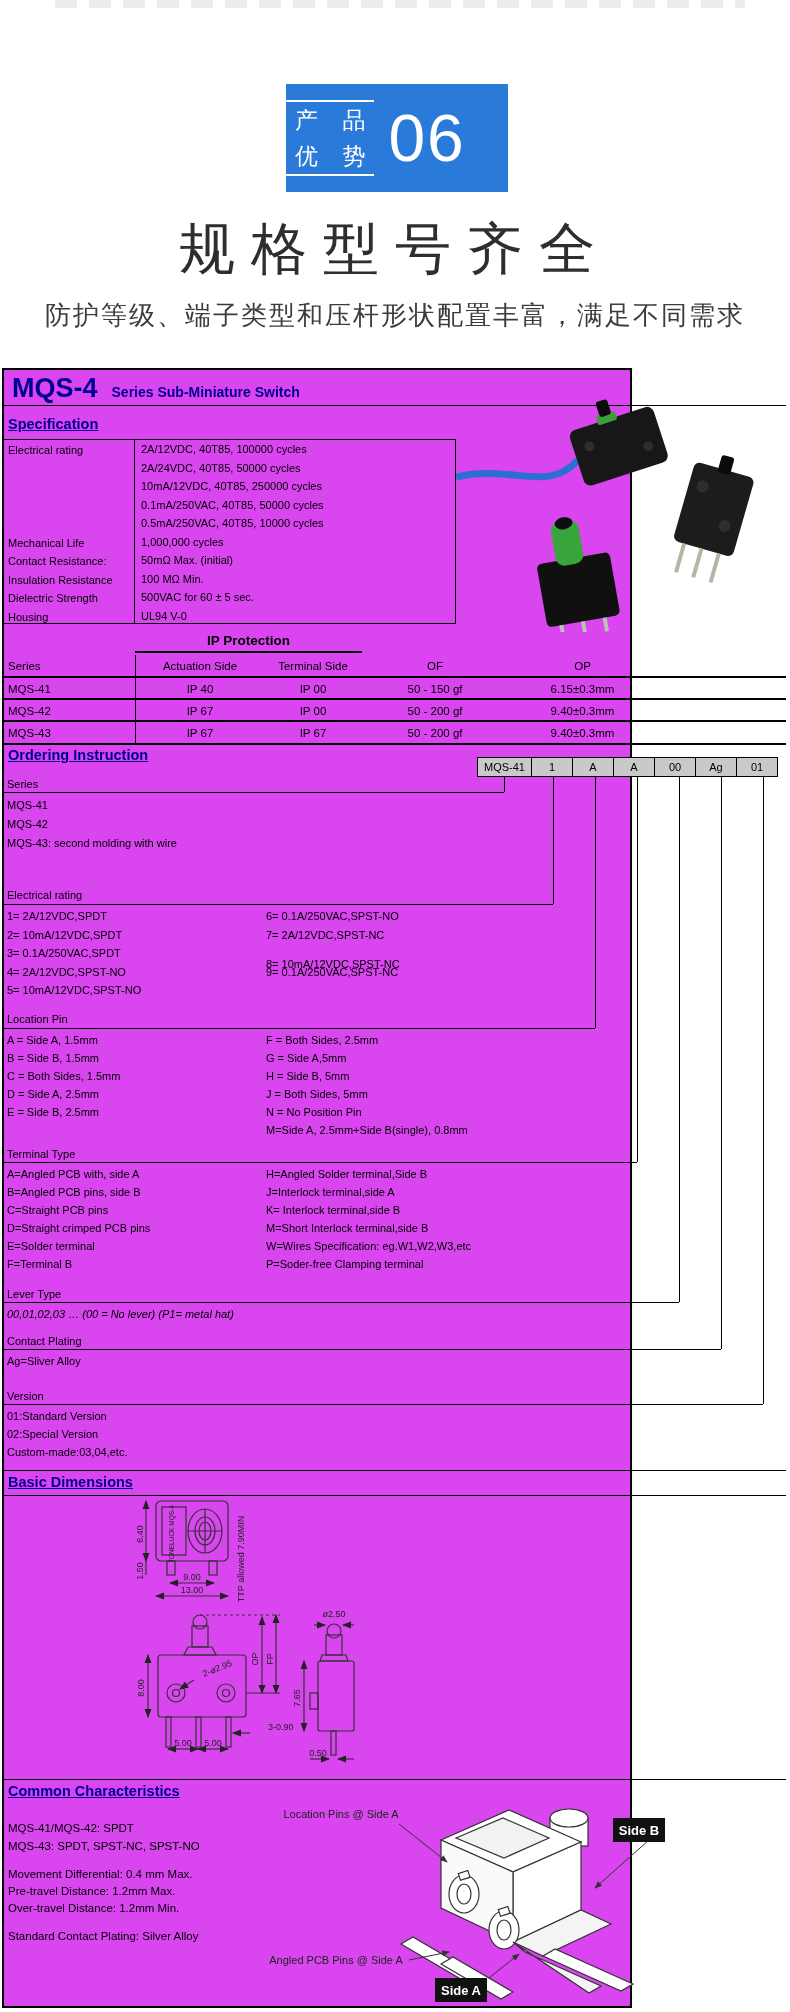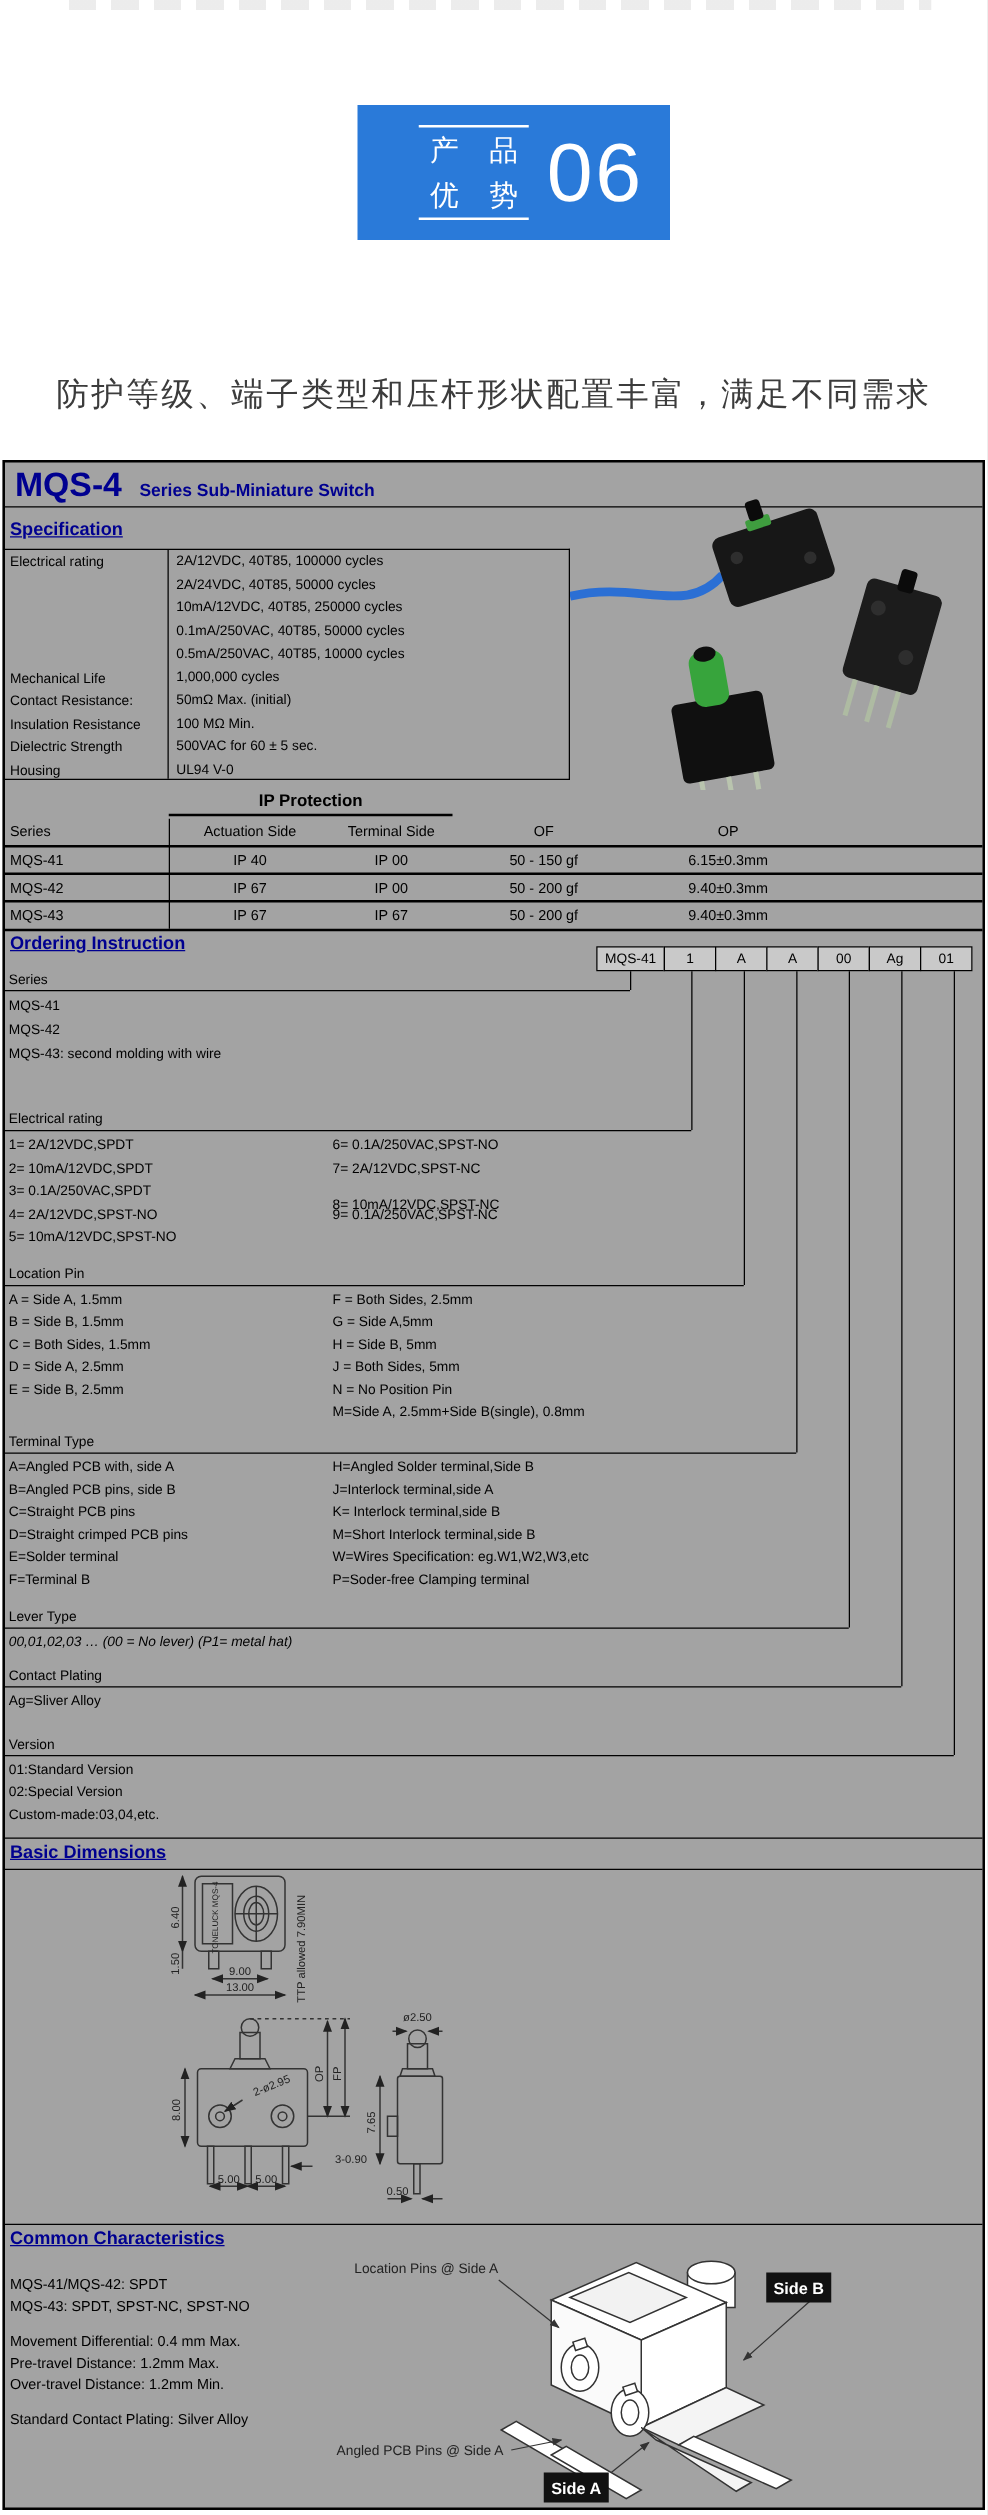--- a/index.html
+++ b/index.html
@@ -2,32 +2,32 @@
 <html><head>
 <meta charset="utf-8">
 <style>
   html,body{margin:0;padding:0;background:#fff;}
   .page{position:relative;width:790px;height:2012px;background:#fff;overflow:hidden;
         font-family:"Liberation Sans","DejaVu Sans",sans-serif;color:#000;}
   .ghost{position:absolute;top:0;left:55px;width:690px;height:8px;opacity:.35;
          background:repeating-linear-gradient(90deg,#c9c9c9 0 22px,#fff 22px 34px);}
   
   .badge{position:absolute;left:286px;top:84px;width:222px;height:108px;background:#2a7ad9;
-         display:flex;align-items:center;justify-content:center;gap:14px;padding-left:28px;}
+         display:flex;align-items:center;gap:14px;}
   .badge-left{display:flex;flex-direction:column;align-items:center;}
   .badge-rule{width:88px;height:2px;background:#fff;}
   .badge-txt{color:#fff;font-size:23px;letter-spacing:9px;line-height:30px;margin:3px 0 3px 9px;white-space:nowrap;}
   .badge-num{color:#fff;font-size:66px;line-height:66px;font-weight:400;letter-spacing:2px;}
   .main-title{position:absolute;left:0;right:0;top:212px;text-align:center;
               font-size:56px;font-weight:500;color:#2e2e2e;letter-spacing:16px;}
   .subtitle{position:absolute;left:0;right:0;top:298px;text-align:center;
             font-size:26px;color:#3c3c3c;letter-spacing:2px;}
   
-  .doc{position:absolute;left:2px;top:368px;width:786px;height:1640px;border:2px solid #000;
-       box-sizing:border-box;background:#a3a3a3;}
+  .doc{position:absolute;left:2px;top:368px;width:630px;height:1640px;border:2px solid #000;
+       box-sizing:border-box;background:#d946ef;}
   .doc *{box-sizing:border-box;}
   .abs{position:absolute;}
   .navy{color:#000090;font-weight:bold;}
   .h-series{font-size:27px;letter-spacing:0;}
   .h-series-suffix{font-size:14px;margin-left:14px;}
   .sec-head{font-size:14.5px;text-decoration:underline;}
   .hline{position:absolute;left:0;width:782px;border-top:1px solid #000;}
   
   .spec-table{position:absolute;left:0;top:69px;width:452px;height:185px;border:1px solid #000;border-left:none;font-size:11px;}
   .spec-labels{position:absolute;left:0;top:0;width:131px;height:183px;border-right:1px solid #000;}
@@ -66,20 +66,21 @@
   <div class="badge">
     <div class="badge-left">
       <div class="badge-rule"></div>
       <div class="badge-txt">产 品</div>
       <div class="badge-txt">优 势</div>
       <div class="badge-rule"></div>
     </div>
     <div class="badge-num">06</div>
   </div>
 
+  <div class="main-title">规格型号齐全</div>
   <div class="subtitle">防护等级、端子类型和压杆形状配置丰富，满足不同需求</div>
 
   <div class="doc">
 
     <div class="abs" style="left:8px;top:3px;white-space:nowrap;">
       <span class="navy h-series">MQS-4</span><span class="navy h-series-suffix">Series Sub-Miniature Switch</span>
     </div>
     <div class="hline" style="top:35px;"></div>
 
     <div class="abs navy sec-head" style="left:4px;top:46px;">Specification</div>

